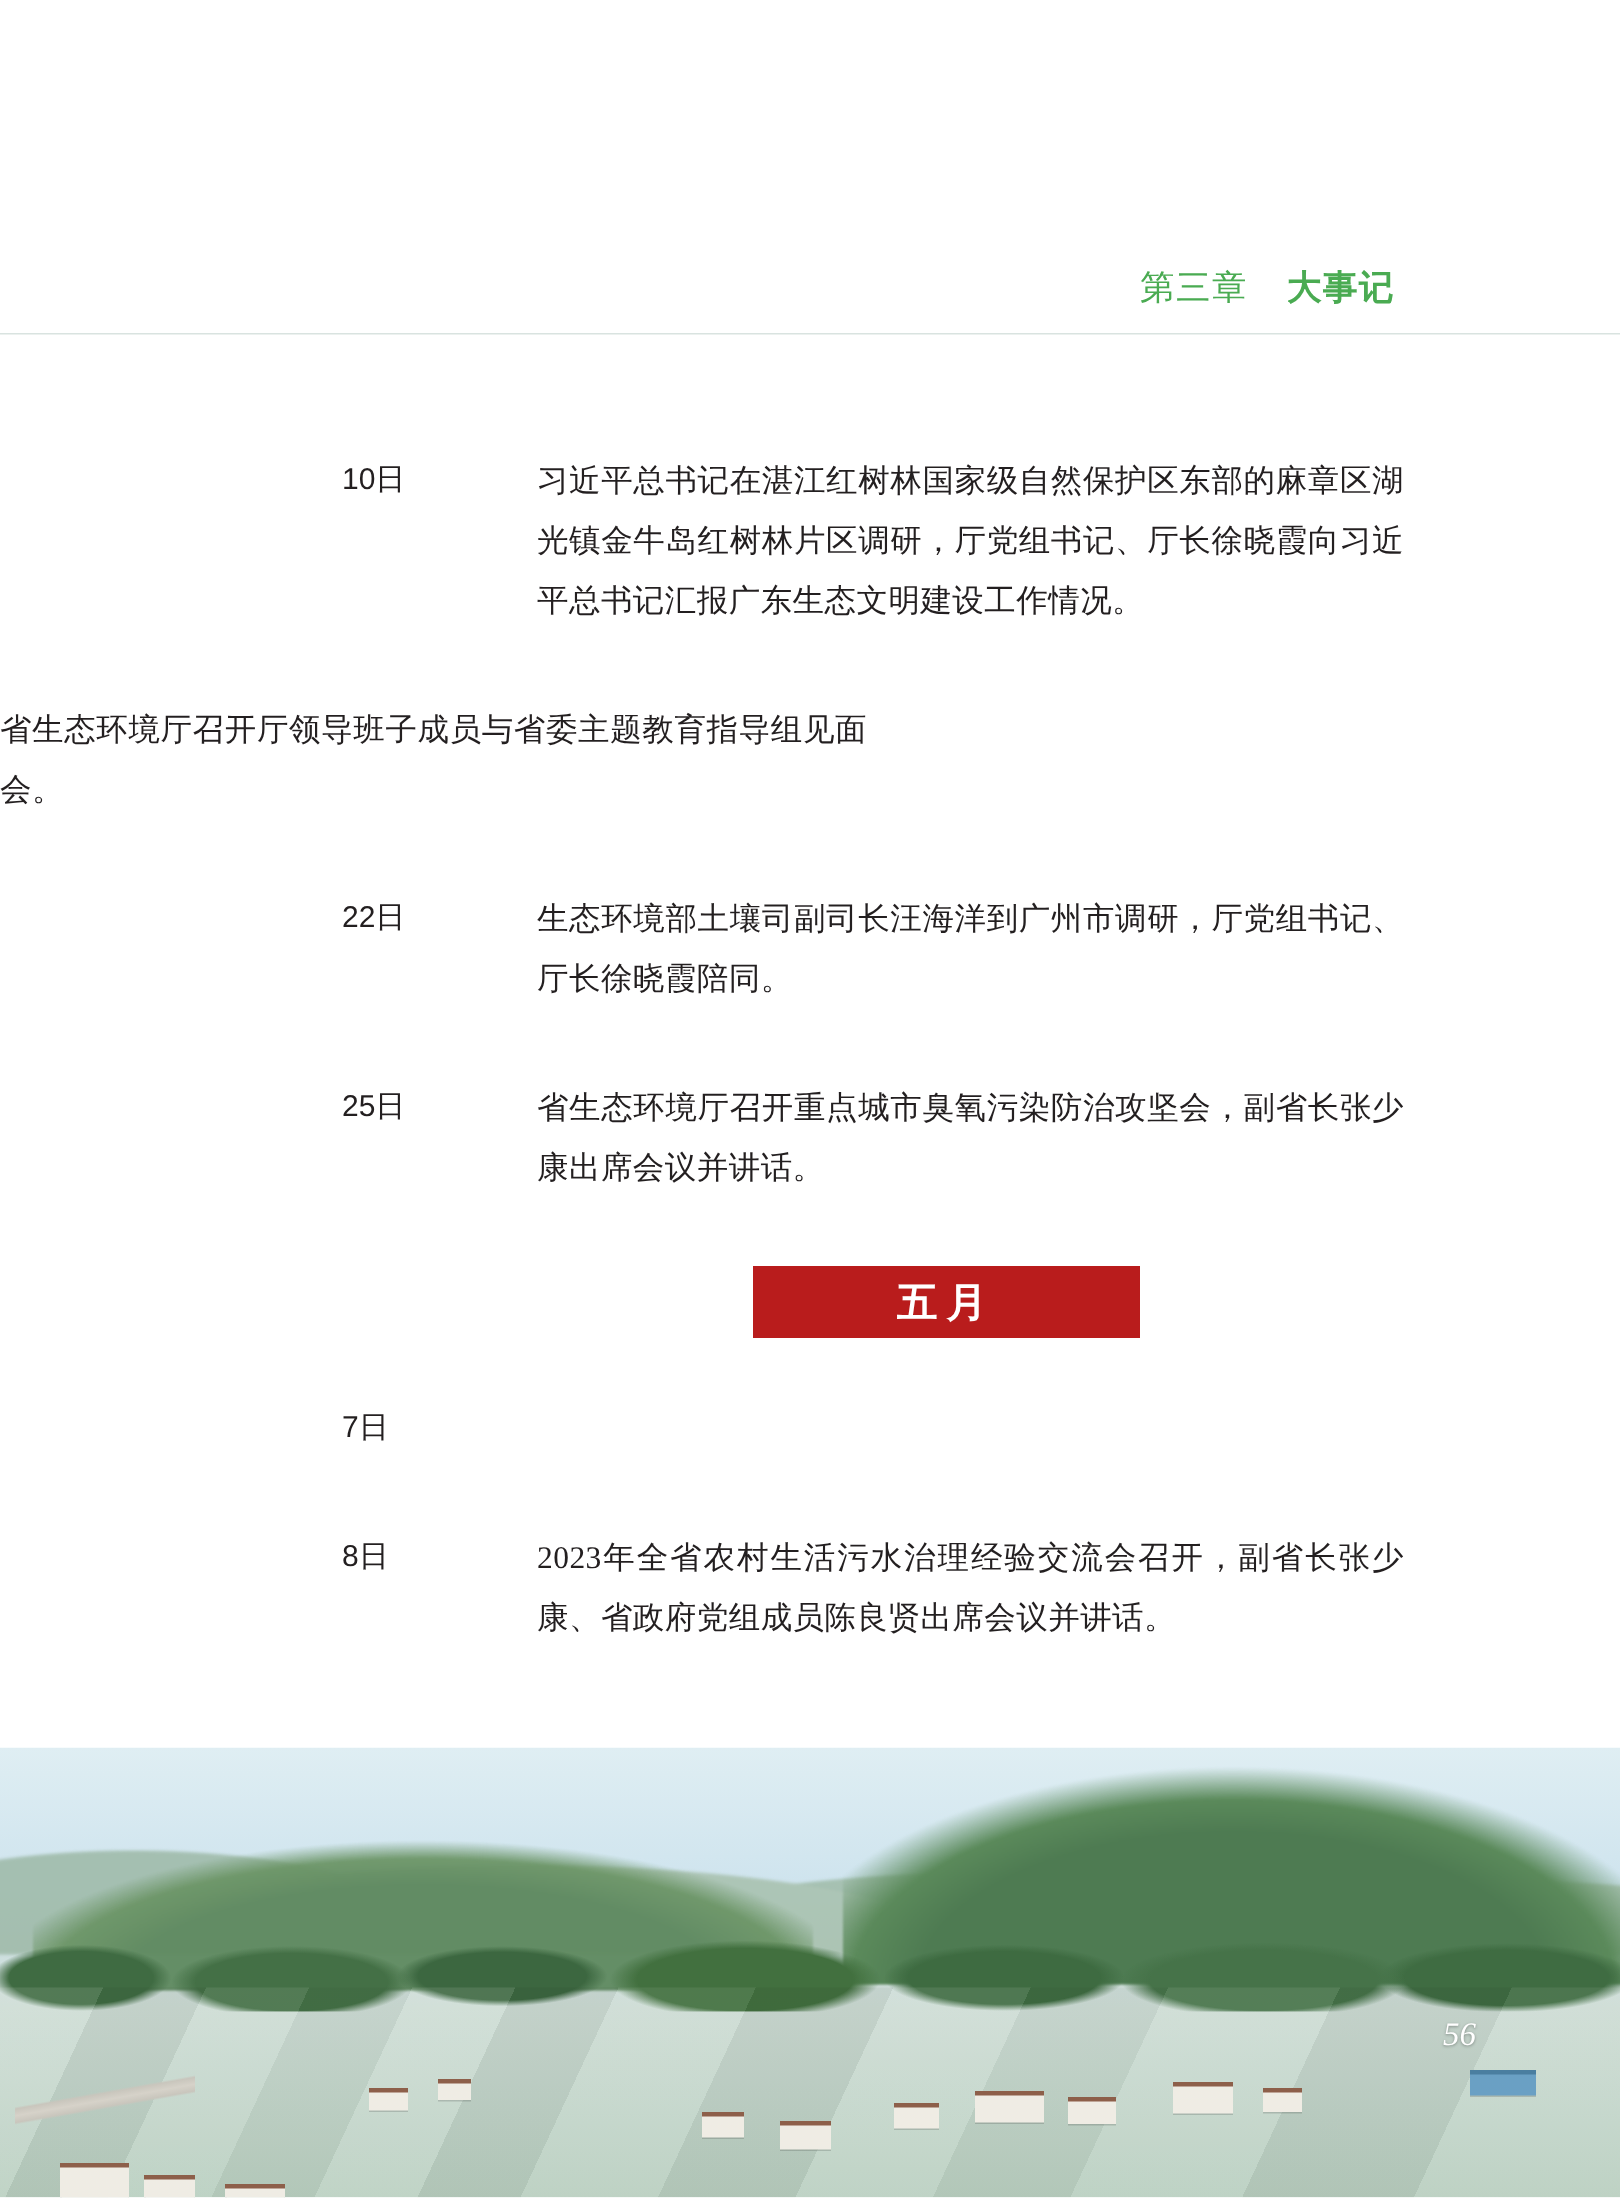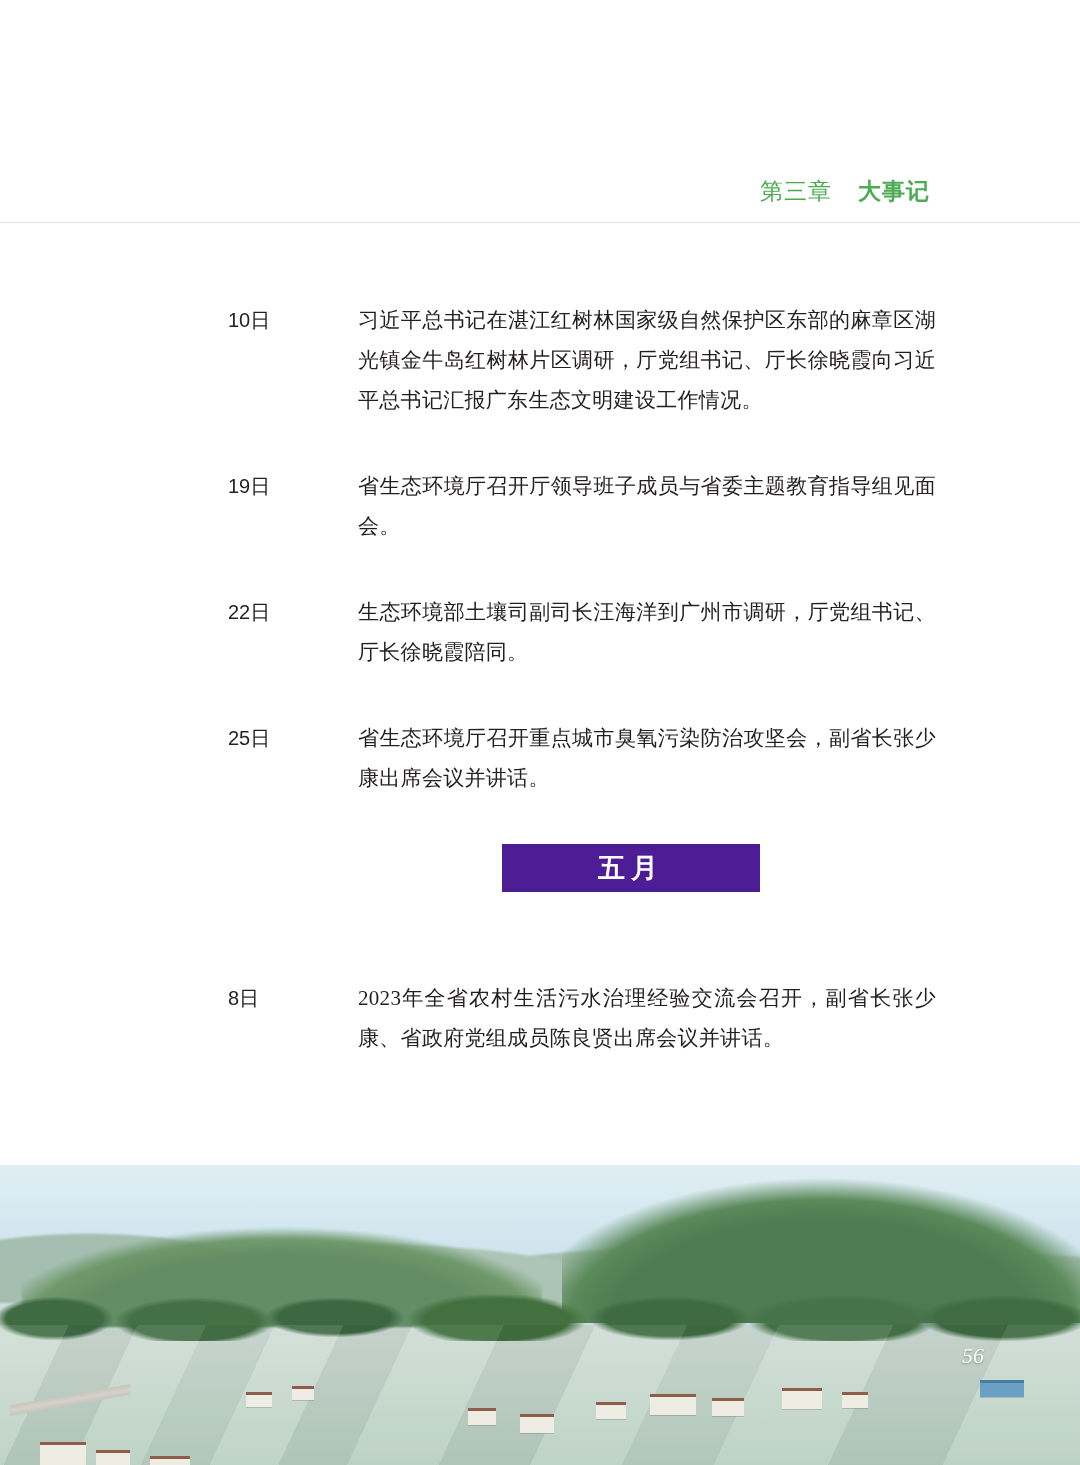--- a/index.html
+++ b/index.html
@@ -76,21 +76,21 @@
     letter-spacing: 0.3px;
     text-align: justify;
     font-family: Liberation Serif, serif;
   }
 
   
   .month-banner {
     width: 258px;
     height: 48px;
     margin: 18px 0 40px 502px;
-    background: #4c1d95;
+    background: #b91c1c;
     color: #ffffff;
     font-size: 27px;
     font-weight: 700;
     letter-spacing: 6px;
     display: flex;
     align-items: center;
     justify-content: center;
     font-family: "Liberation Sans", "DejaVu Sans", sans-serif;
   }
 
@@ -222,37 +222,37 @@
   <div class="header-rule"></div>
 
   <div class="entries">
 
     <div class="entry">
       <div class="date">10日</div>
       <div class="text">习近平总书记在湛江红树林国家级自然保护区东部的麻章区湖光镇金牛岛红树林片区调研，厅党组书记、厅长徐晓霞向习近平总书记汇报广东生态文明建设工作情况。</div>
     </div>
 
     <div class="entry">
-      <div class="date">19日</div>
       <div class="text">省生态环境厅召开厅领导班子成员与省委主题教育指导组见面会。</div>
     </div>
 
     <div class="entry">
       <div class="date">22日</div>
       <div class="text">生态环境部土壤司副司长汪海洋到广州市调研，厅党组书记、厅长徐晓霞陪同。</div>
     </div>
 
     <div class="entry">
       <div class="date">25日</div>
       <div class="text">省生态环境厅召开重点城市臭氧污染防治攻坚会，副省长张少康出席会议并讲话。</div>
     </div>
 
     <div class="month-banner">五月</div>
 
     <div class="entry">
+      <div class="date">7日</div>
     </div>
 
     <div class="entry">
       <div class="date">8日</div>
       <div class="text">2023年全省农村生活污水治理经验交流会召开，副省长张少康、省政府党组成员陈良贤出席会议并讲话。</div>
     </div>
 
   </div>
 
   <div class="photo">

